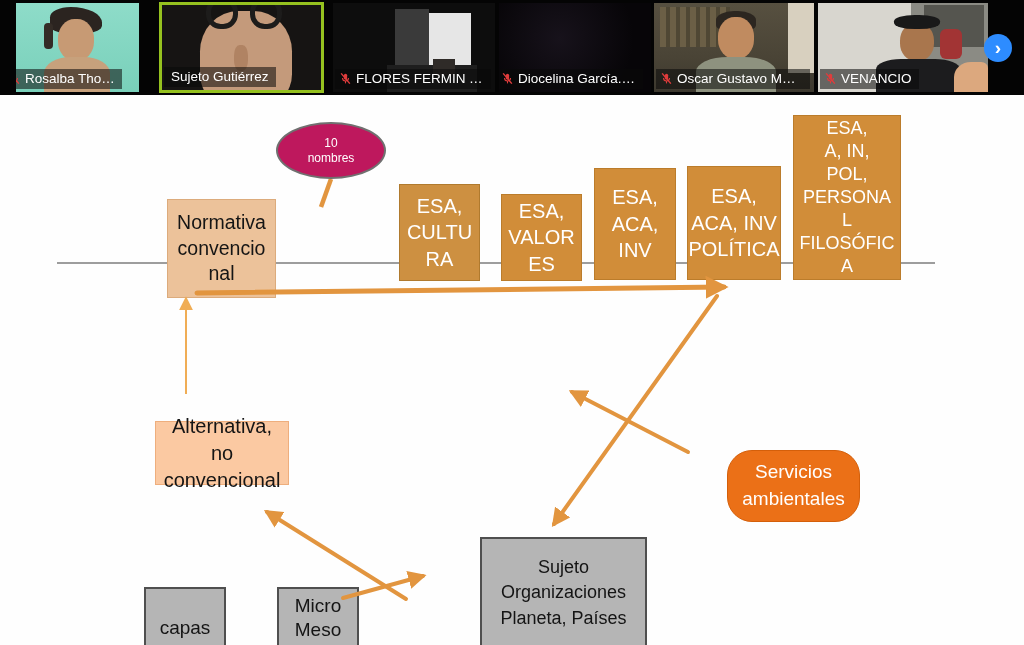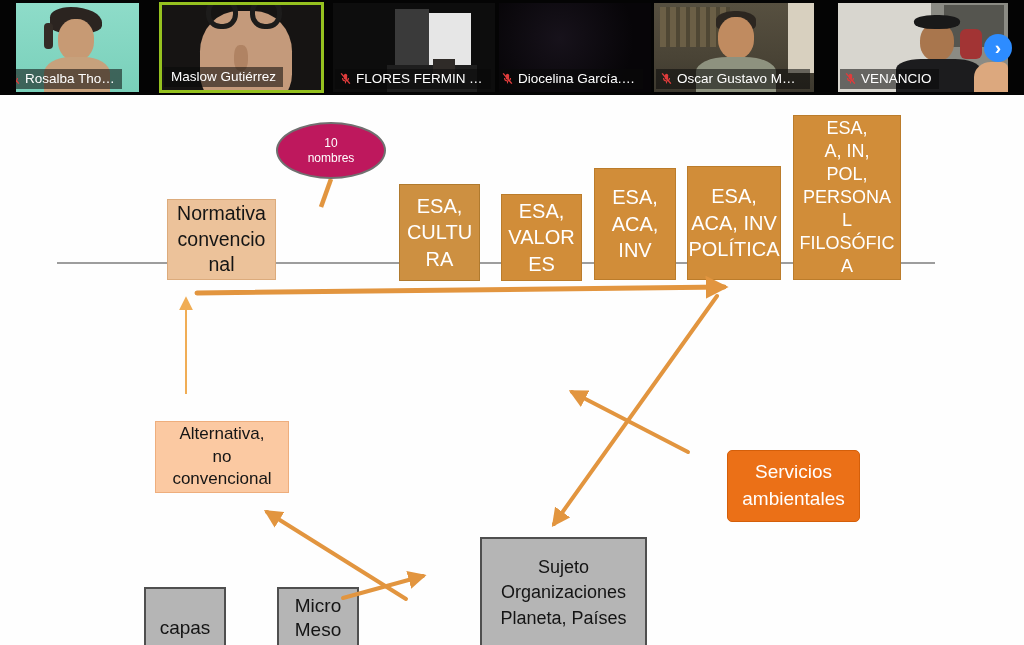--- a/index.html
+++ b/index.html
@@ -29,42 +29,42 @@
   
   .board { position:absolute; left:0; top:95px; width:1024px; height:550px; background:#fefefe; overflow:hidden; }
   .board svg.layer { position:absolute; left:0; top:0; width:1024px; height:550px; }
   .under { z-index:1; } .over { z-index:3; }
 
   .dbox { position:absolute; z-index:2; display:flex; align-items:center; justify-content:center;
           text-align:center; white-space:pre-line;margin-left:30px; }
   .orange-dk  { background:#cd9041; border:1px solid #b07a2e; color:#fff; }
   .orange-md  { background:#d18d39; border:1px solid #bb7c2b; color:#fff; }
   .orange-br  { background:#f7941d; color:#fff; }
-  .orange-dp  { background:#eb7017; border:1px solid #d45f0a; color:#fff; border-radius:5px; }
+  .orange-dp  { background:#eb7017; border:1px solid #d45f0a; color:#fff; border-radius:25px; }
   .tan-lt     { background:#ecc29a; border:1px solid #dcab7c; color:#151515; }
   .peach-lt   { background:#fbc9a2; border:1px solid #eeae7d; color:#151515; }
   .gray-bx    { background:#b5b5b5; border:2px solid #4f4f4f; color:#141414; }
 
   .ellipse { position:absolute; z-index:2; left:276px; top:27px; width:110px; height:57px;
              background:#be185d; border:2px solid #707070; border-radius:50%;
              display:flex; align-items:center; justify-content:center; text-align:center;
              color:#fff; font-size:12px; line-height:1.25; white-space:pre-line; }
 
-  #b-normativa { left:137px; top:104px; width:109px; height:81px; font-size:19.5px; line-height:1.3; }
+  #b-normativa { left:137px; top:104px; width:109px; height:99px; font-size:19.5px; line-height:1.3; }
   #b-esa       { left:272px; top:105px; width:78px;  height:82px; font-size:22px; }
   #b-cultura   { left:369px; top:89px;  width:81px;  height:97px; font-size:20px; line-height:1.32; }
   #b-valores   { left:471px; top:99px;  width:81px;  height:87px; font-size:20px; line-height:1.32; }
   #b-acainv    { left:564px; top:73px;  width:82px;  height:112px; font-size:20px; line-height:1.32; }
   #b-politica  { left:657px; top:71px;  width:94px;  height:114px; font-size:20px; line-height:1.32; }
   #b-tall      { left:763px; top:20px;  width:108px; height:165px; font-size:18px; line-height:1.28; }
   #b-necesidad { left:283px; top:222px; width:147px; height:207px; font-size:20px; line-height:1.3;
                  align-items:flex-start; padding-top:34px; }
   #b-maslow    { left:450px; top:261px; width:99px;  height:79px; font-size:19px; line-height:1.3; }
   #b-servicios { left:697px; top:355px; width:133px; height:72px; font-size:19px; line-height:1.4; }
-  #b-alternativa{ left:125px; top:326px; width:134px; height:72px; font-size:17px; line-height:1.35; }
+  #b-alternativa{ left:125px; top:326px; width:134px; height:64px; font-size:20px; line-height:1.35; }
   #b-capas     { left:114px; top:492px; width:82px;  height:62px; font-size:19px; align-items:flex-end; padding-bottom:8px; }
   #b-micro     { left:247px; top:492px; width:82px;  height:62px; font-size:19px; line-height:1.25; }
   #b-sujeto    { left:450px; top:442px; width:167px; height:112px; font-size:18px; line-height:1.4; }
 </style>
 </head>
 <body>
 
 <div class="app">
 
   <div class="strip">
@@ -88,21 +88,21 @@
     </div>
 
     <div class="thumb active" style="left:159px; width:165px; top:2px; height:91px;">
       <div class="scene" style="background:#161413;">
         <div class="sc-rect" style="left:38px;top:6px;width:92px;height:96px;background:#c49a7b;border-radius:42% 42% 34% 34%;"></div>
         <div class="sc-head" style="left:44px;top:-8px;width:32px;height:32px;background:transparent;border:5px solid #1d1c1b;"></div>
         <div class="sc-head" style="left:88px;top:-8px;width:32px;height:32px;background:transparent;border:5px solid #1d1c1b;"></div>
         <div class="sc-rect" style="left:72px;top:40px;width:14px;height:26px;background:#b08363;border-radius:40%;"></div>
       </div>
       <div class="name-row no-icon">
-        <span class="pname">Maslow Gutiérrez</span>
+        <span class="pname">Sujeto Gutiérrez</span>
       </div>
     </div>
 
     <div class="thumb" style="left:333px; width:162px;">
       <div class="scene" style="background:#0d0d0d;">
         <div class="sc-rect" style="left:96px;top:10px;width:42px;height:56px;background:#e6e6e6;"></div>
         <div class="sc-rect" style="left:62px;top:6px;width:34px;height:62px;background:#3a3a3a;"></div>
         <div class="sc-rect" style="left:54px;top:62px;width:90px;height:28px;background:#1e1e1e;"></div>
         <div class="sc-rect" style="left:100px;top:56px;width:22px;height:16px;background:#2f2b28;"></div>
       </div>
@@ -142,21 +142,21 @@
         <svg class="mic" viewBox="0 0 24 24">
           <path d="M12 3a3 3 0 0 1 3 3v5a3 3 0 0 1-6 0V6a3 3 0 0 1 3-3z" fill="#e03c3c"></path>
           <path d="M6.5 11a5.5 5.5 0 0 0 11 0" stroke="#e03c3c" stroke-width="2" fill="none"></path>
           <line x1="12" y1="16.5" x2="12" y2="21" stroke="#e03c3c" stroke-width="2"></line>
           <line x1="4" y1="2.5" x2="20" y2="21.5" stroke="#e03c3c" stroke-width="2.6"></line>
         </svg>
         <span class="pname">Oscar Gustavo Mendo...</span>
       </div>
     </div>
 
-    <div class="thumb" style="left:818px; width:170px;margin-left:20px;">
+    <div class="thumb" style="left:818px; width:170px;">
       <div class="scene" style="background:linear-gradient(90deg,#d8d6cf 0 55%,#8b8b84 55%);">
         <div class="sc-rect" style="right:4px;top:2px;width:60px;height:42px;background:#55554f;"></div>
         <div class="sc-rect" style="right:26px;top:26px;width:22px;height:30px;background:#a23434;border-radius:6px;"></div>
         <div class="sc-head" style="left:82px;top:20px;width:34px;height:38px;background:#a9764d;"></div>
         <div class="sc-rect" style="left:76px;top:12px;width:46px;height:14px;background:#191919;border-radius:45%;"></div>
         <div class="sc-rect" style="left:58px;top:56px;width:84px;height:34px;background:#1c1c1e;border-radius:30% 30% 0 0;"></div>
         <div class="sc-rect" style="right:0;bottom:0;width:34px;height:30px;background:#dca87e;border-radius:50% 20% 0 0;"></div>
       </div>
       <div class="name-row">
         <svg class="mic" viewBox="0 0 24 24">

